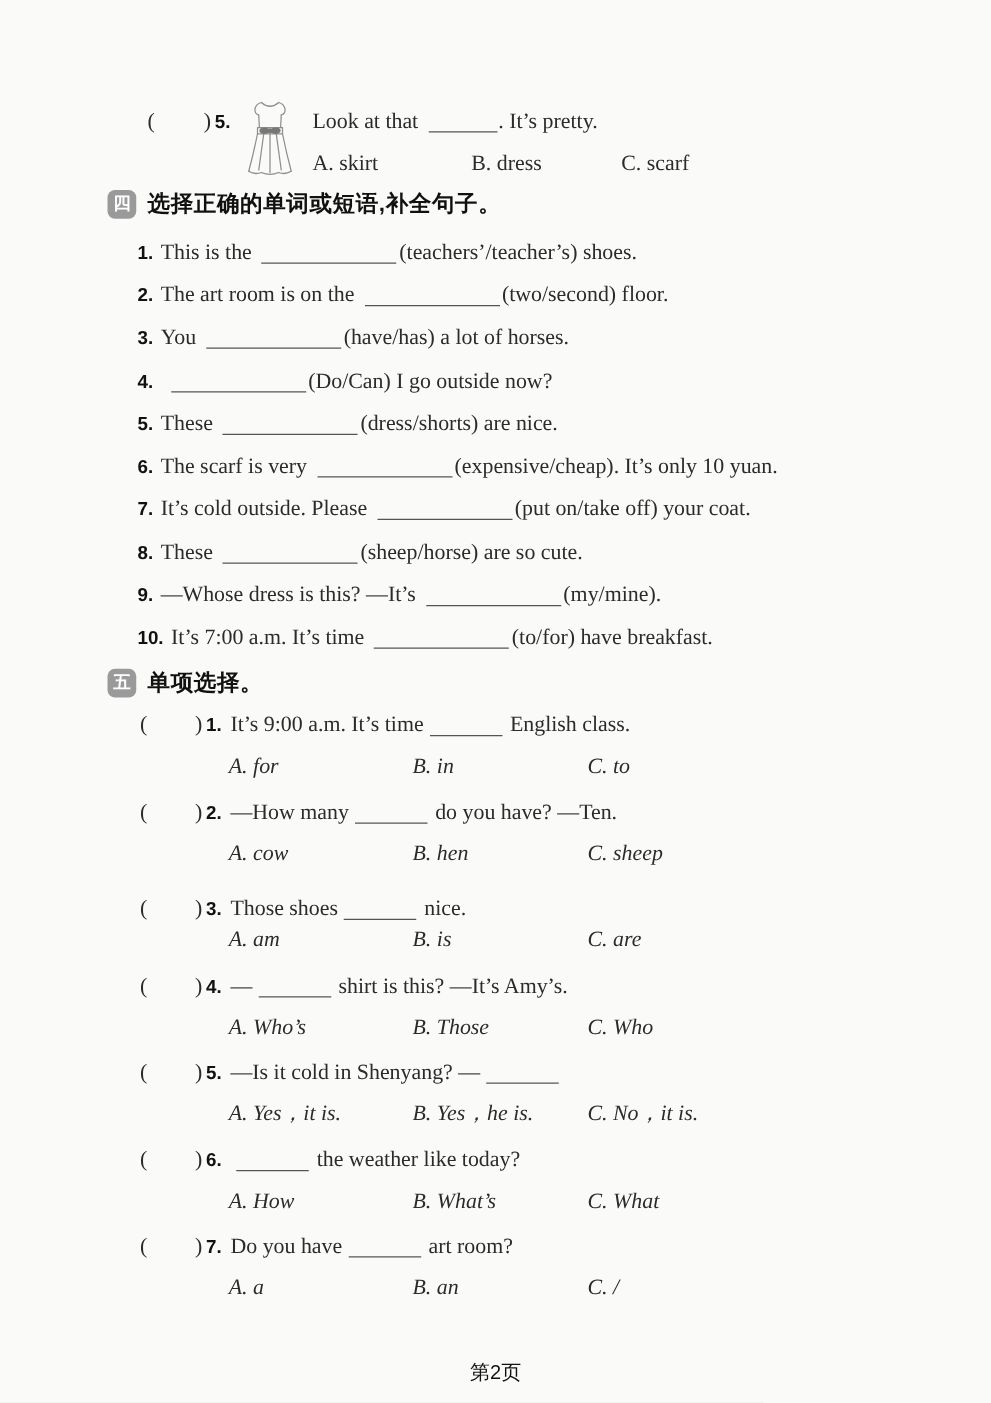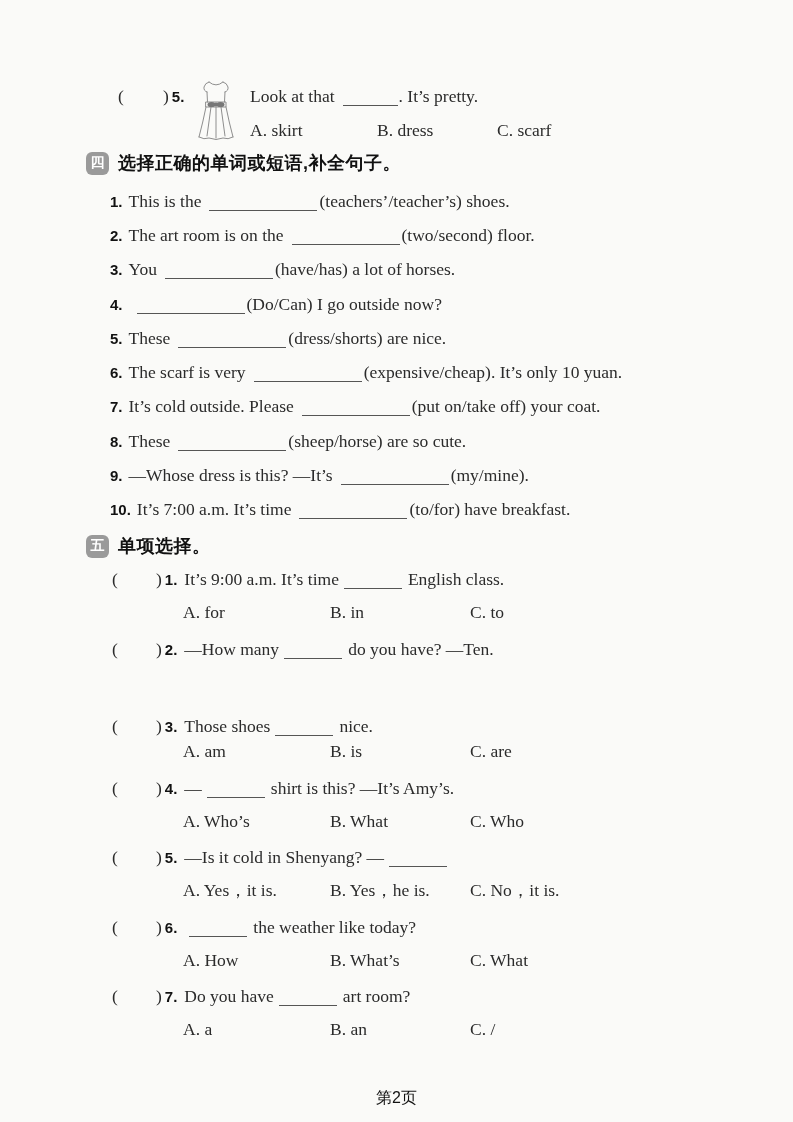--- a/index.html
+++ b/index.html
@@ -25,21 +25,21 @@
   .popen{display:inline-block; width:44px;}
   .q5row .popen{width:45px;}
   .blank{
     display:inline-block; height:12px; vertical-align:-4px;
     border-bottom:1.3px solid var(--blank-line);
   }
   .b108{width:108px; margin-left:8px; margin-right:2px;}
   .b58{width:58px; margin-left:5px; margin-right:6px;}
   .b55{width:55px; margin-left:8px; margin-right:1px;}
   .opt{display:inline-block;}
-  .s5o{left:183px;}
+  .s5o{left:183px;font-style:italic;}
   .s5o .optA{width:147px;}
   .s5o .optB{width:140px;}
   .q5o{left:250px;}
   .q5o .optA{width:127px;}
   .q5o .optB{width:120px;}
   .sec-h{position:absolute; left:86px; display:flex; align-items:center;}
   .sec-icon{
     width:23px; height:23px; border-radius:6px; background:var(--icon-bg);
     color:var(--icon-fg); font-family:"Liberation Sans", sans-serif;
     font-size:14px; font-weight:700; display:flex; align-items:center;
@@ -106,26 +106,27 @@
 
   <div class="sec-h" style="top:534px">
     <span class="sec-icon">五</span>
     <span class="sec-title">单项选择。</span>
   </div>
 
   <div class="row s5q" style="top:569px"><span class="popen">(</span><span class="txt">)</span><b class="num">1.</b><span class="txt">It’s 9:00 a.m. It’s time</span><span class="blank b58"></span><span class="txt">English class.</span></div>
   <div class="row s5o" style="top:602px"><span class="opt optA">A. for</span><span class="opt optB">B. in</span><span class="opt">C. to</span></div>
 
   <div class="row s5q" style="top:639px"><span class="popen">(</span><span class="txt">)</span><b class="num">2.</b><span class="txt">—How many</span><span class="blank b58"></span><span class="txt">do you have? —Ten.</span></div>
+  <div class="row s5o" style="top:672px"><span class="opt optA">A. cow</span><span class="opt optB">B. hen</span><span class="opt">C. sheep</span></div>
 
   <div class="row s5q" style="top:716px"><span class="popen">(</span><span class="txt">)</span><b class="num">3.</b><span class="txt">Those shoes</span><span class="blank b58"></span><span class="txt">nice.</span></div>
   <div class="row s5o" style="top:741px"><span class="opt optA">A. am</span><span class="opt optB">B. is</span><span class="opt">C. are</span></div>
 
   <div class="row s5q" style="top:778px"><span class="popen">(</span><span class="txt">)</span><b class="num">4.</b><span class="txt">—</span><span class="blank b58"></span><span class="txt">shirt is this? —It’s Amy’s.</span></div>
-  <div class="row s5o" style="top:811px"><span class="opt optA">A. Who’s</span><span class="opt optB">B. What</span><span class="opt">C. Who</span></div>
+  <div class="row s5o" style="top:811px"><span class="opt optA">A. Who’s</span><span class="opt optB">B. Those</span><span class="opt">C. Who</span></div>
 
   <div class="row s5q" style="top:847px"><span class="popen">(</span><span class="txt">)</span><b class="num">5.</b><span class="txt">—Is it cold in Shenyang? —</span><span class="blank b58"></span><span class="txt"></span></div>
   <div class="row s5o" style="top:880px"><span class="opt optA">A. Yes，it is.</span><span class="opt optB">B. Yes，he is.</span><span class="opt">C. No，it is.</span></div>
 
   <div class="row s5q" style="top:917px"><span class="popen">(</span><span class="txt">)</span><b class="num">6.</b><span class="txt"></span><span class="blank b58"></span><span class="txt">the weather like today?</span></div>
   <div class="row s5o" style="top:950px"><span class="opt optA">A. How</span><span class="opt optB">B. What’s</span><span class="opt">C. What</span></div>
 
   <div class="row s5q" style="top:986px"><span class="popen">(</span><span class="txt">)</span><b class="num">7.</b><span class="txt">Do you have</span><span class="blank b58"></span><span class="txt">art room?</span></div>
   <div class="row s5o" style="top:1019px"><span class="opt optA">A. a</span><span class="opt optB">B. an</span><span class="opt">C. /</span></div>
 

